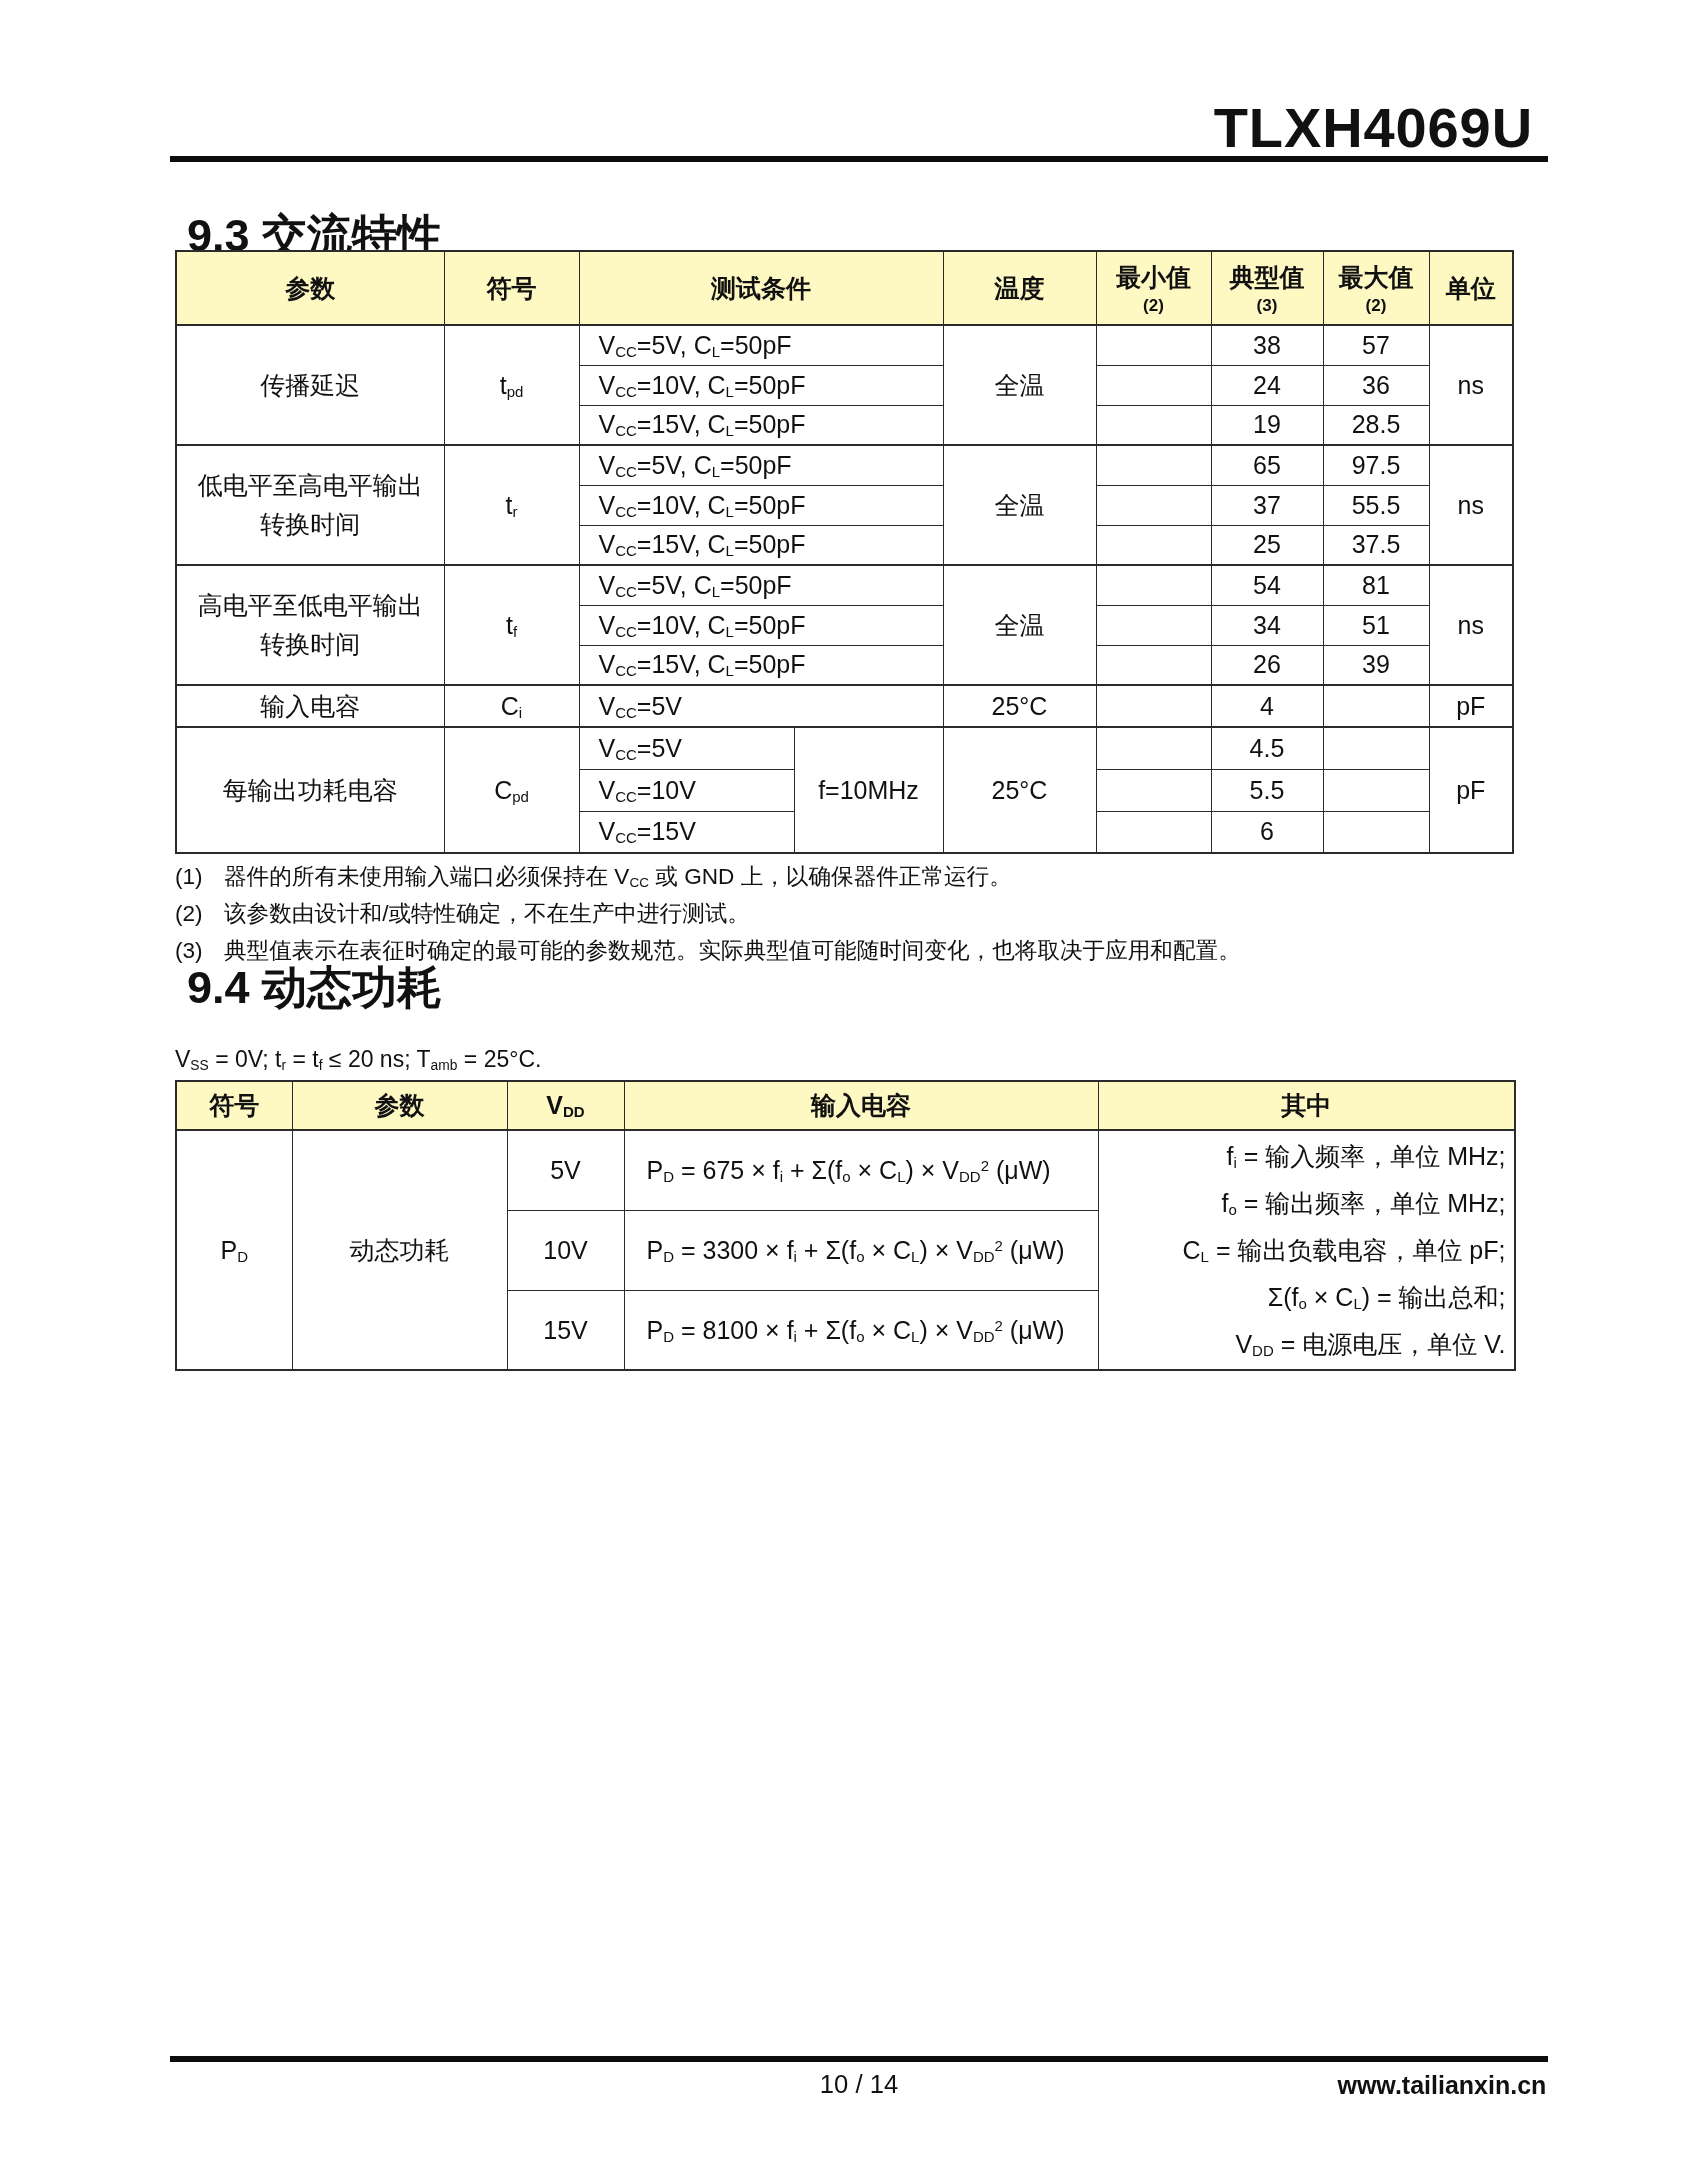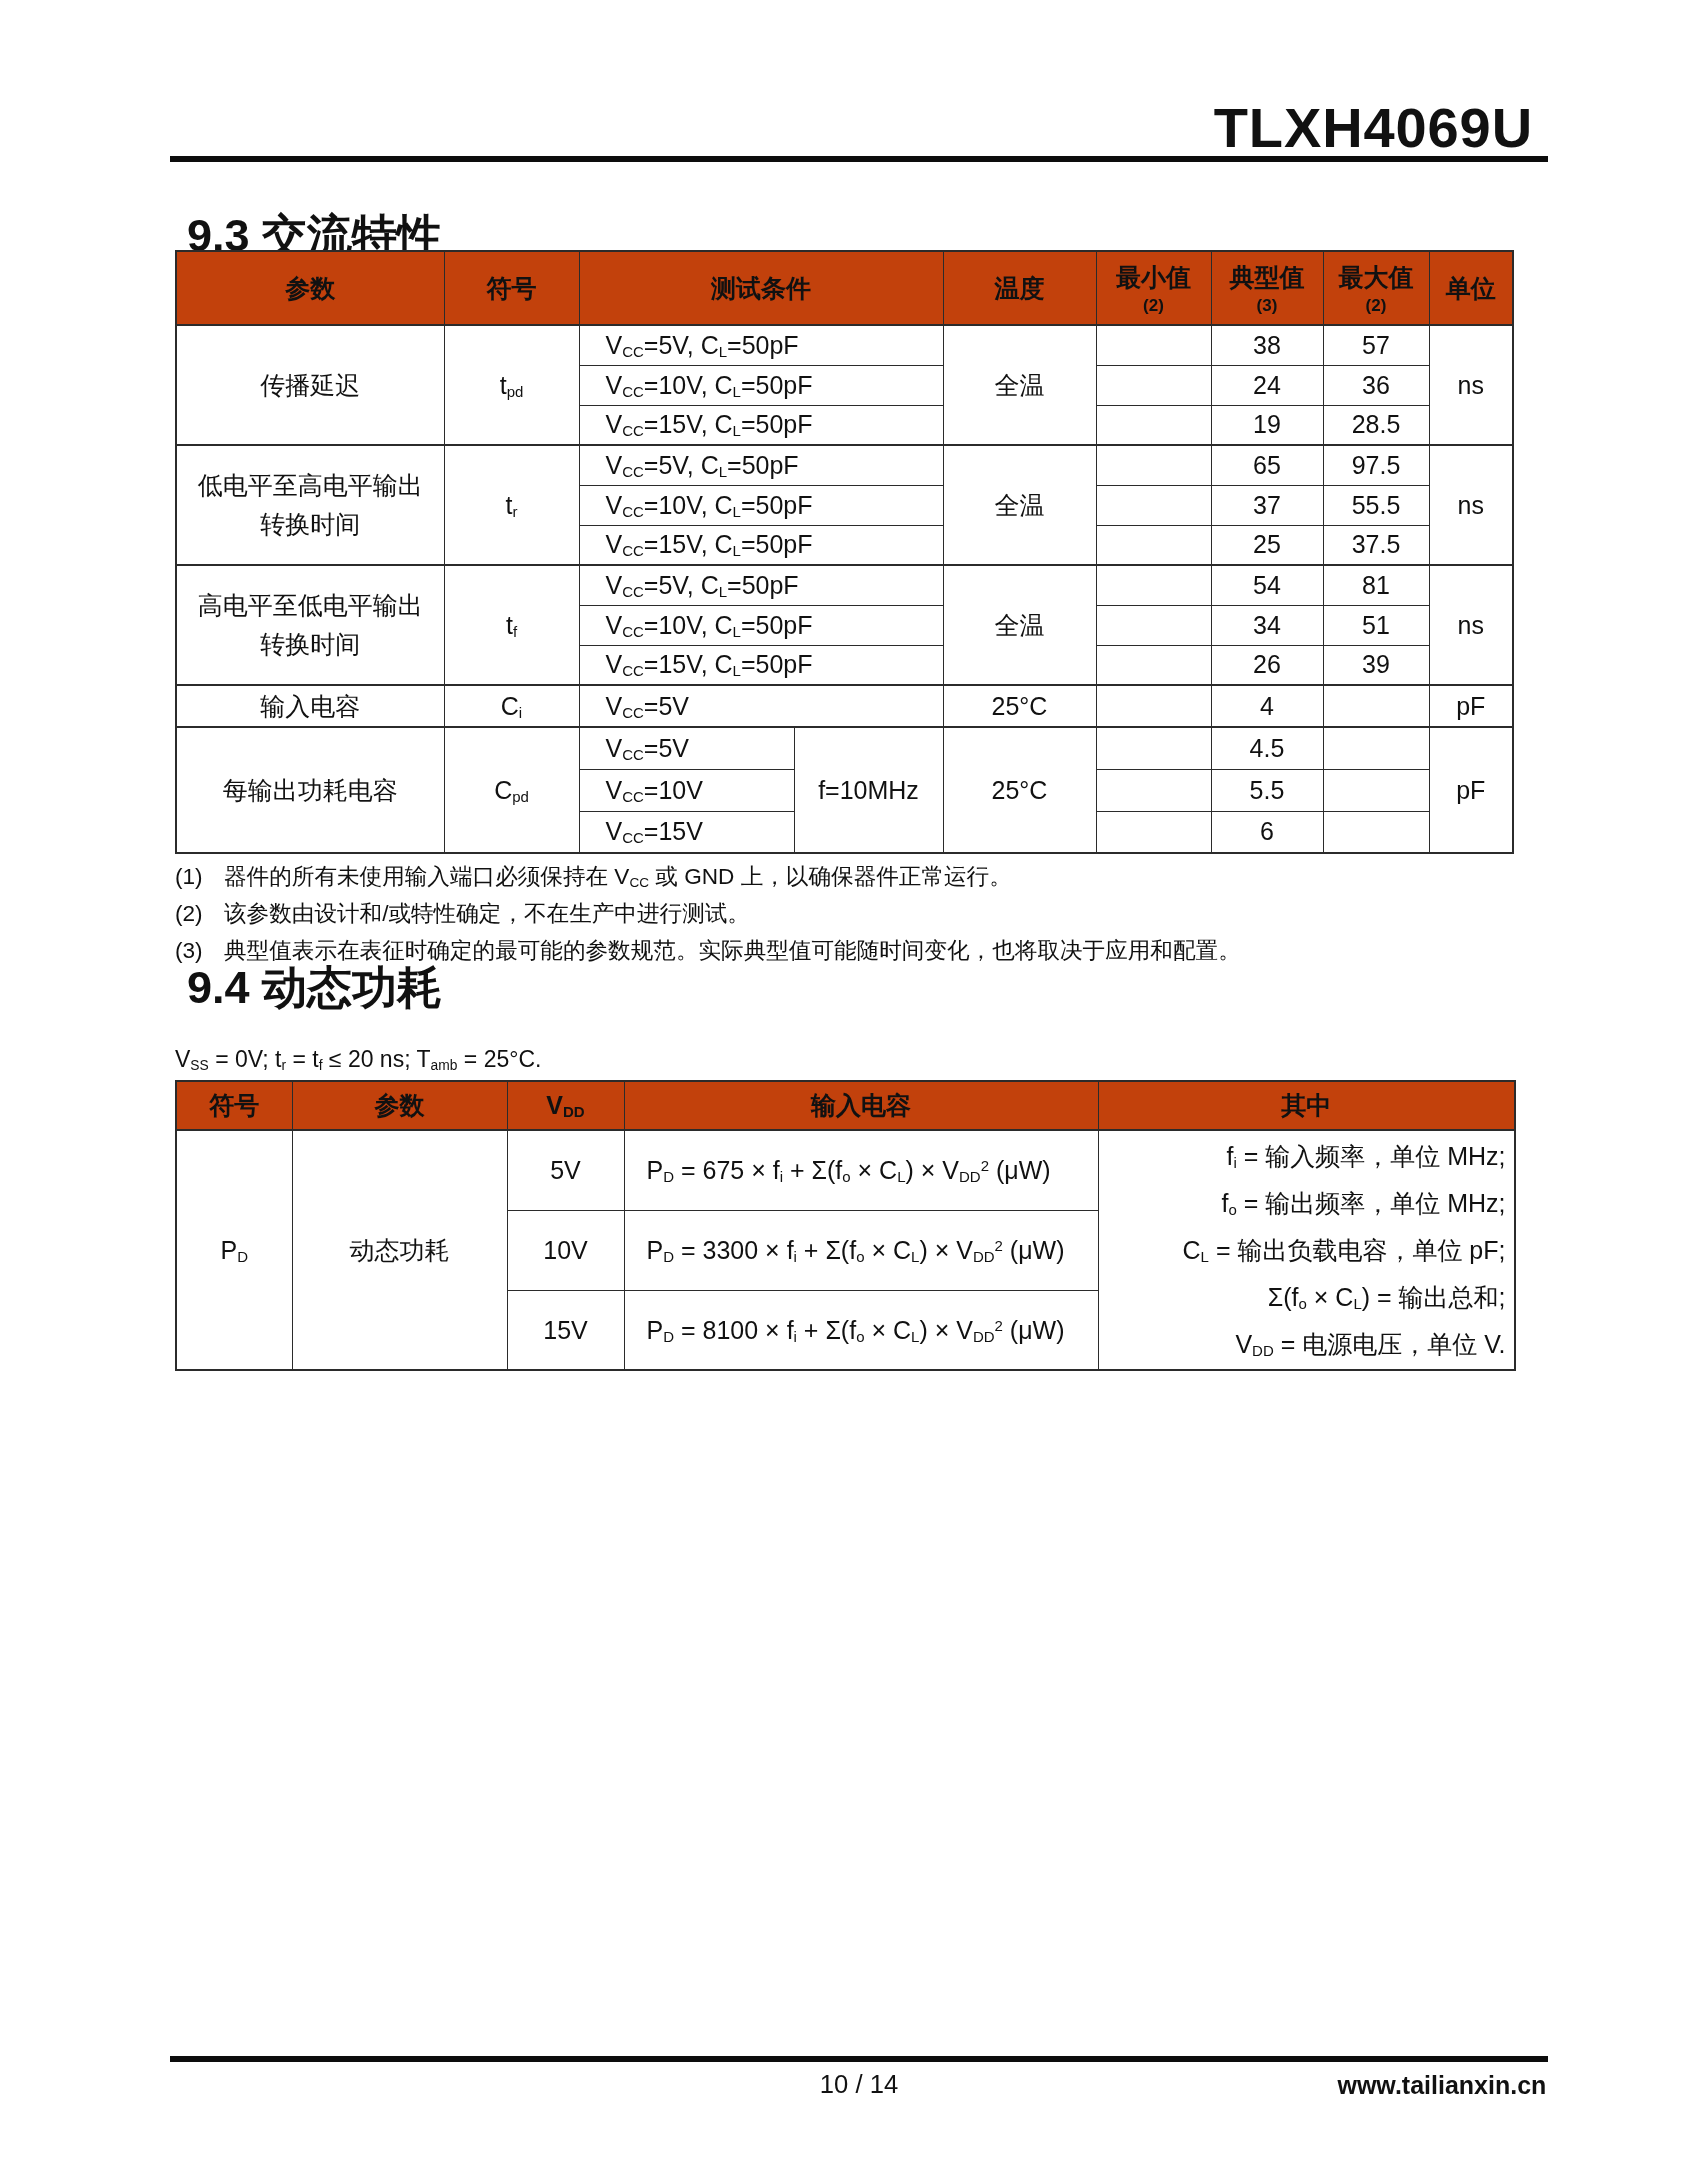--- a/index.html
+++ b/index.html
@@ -26,34 +26,34 @@
   .sec-heading { position:absolute; left:175px; margin:12px; font-size:45px; font-weight:700; }
   #ac-heading  { top:194px; }
   #dyn-heading { top:946px; }
 
   table { border-collapse:collapse; table-layout:fixed; }
   th, td {
     border:1.7px solid #2b2b2b; text-align:center; vertical-align:middle;
     padding:0; font-size:25px;
   }
   table.doc-table { border:2.6px solid #2b2b2b; }
-  thead th { background:#c2410c; font-weight:700; border-bottom:2.6px solid #2b2b2b; }
+  thead th { background:#fef9c3; font-weight:700; border-bottom:2.6px solid #2b2b2b; }
   tr.gs > td { border-top:2.6px solid #2b2b2b; }
 
   .ac-table  { position:absolute; top:250px;  left:175px; width:1337px; }
   .dyn-table { position:absolute; top:1080px; left:175px; width:1337px; }
 
   tr.h47 { height:40px; }
   tr.h49 { height:42px; }
   .ac-table thead tr { height:74px; }
   .dyn-table thead tr { height:49px; }
   .dyn-table tbody tr { height:79px; }
 
   .note { display:block; font-size:17px; font-weight:700; line-height:1.05; padding-top:3.4px; }
-  td.cond { text-align:left; padding-left:26px; }
+  td.cond { text-align:left; padding-left:19px; }
   td.wrap2 { white-space:pre-line; line-height:1.55; }
   td.formula { text-align:left; padding-left:22px; }
   td.where { text-align:right; padding:1.7px 8.5px 1.7px 22px; }
   td.where div { line-height:47px; white-space:nowrap; }
 
   .footnotes { position:absolute; top:864px; left:175px; width:1350px; font-size:22.6px; }
   .footnote { display:flex; margin-bottom:12px; line-height:25px; }
   .fn-num { width:49px; flex:none; }
   .fn-text { flex:1; }
 

